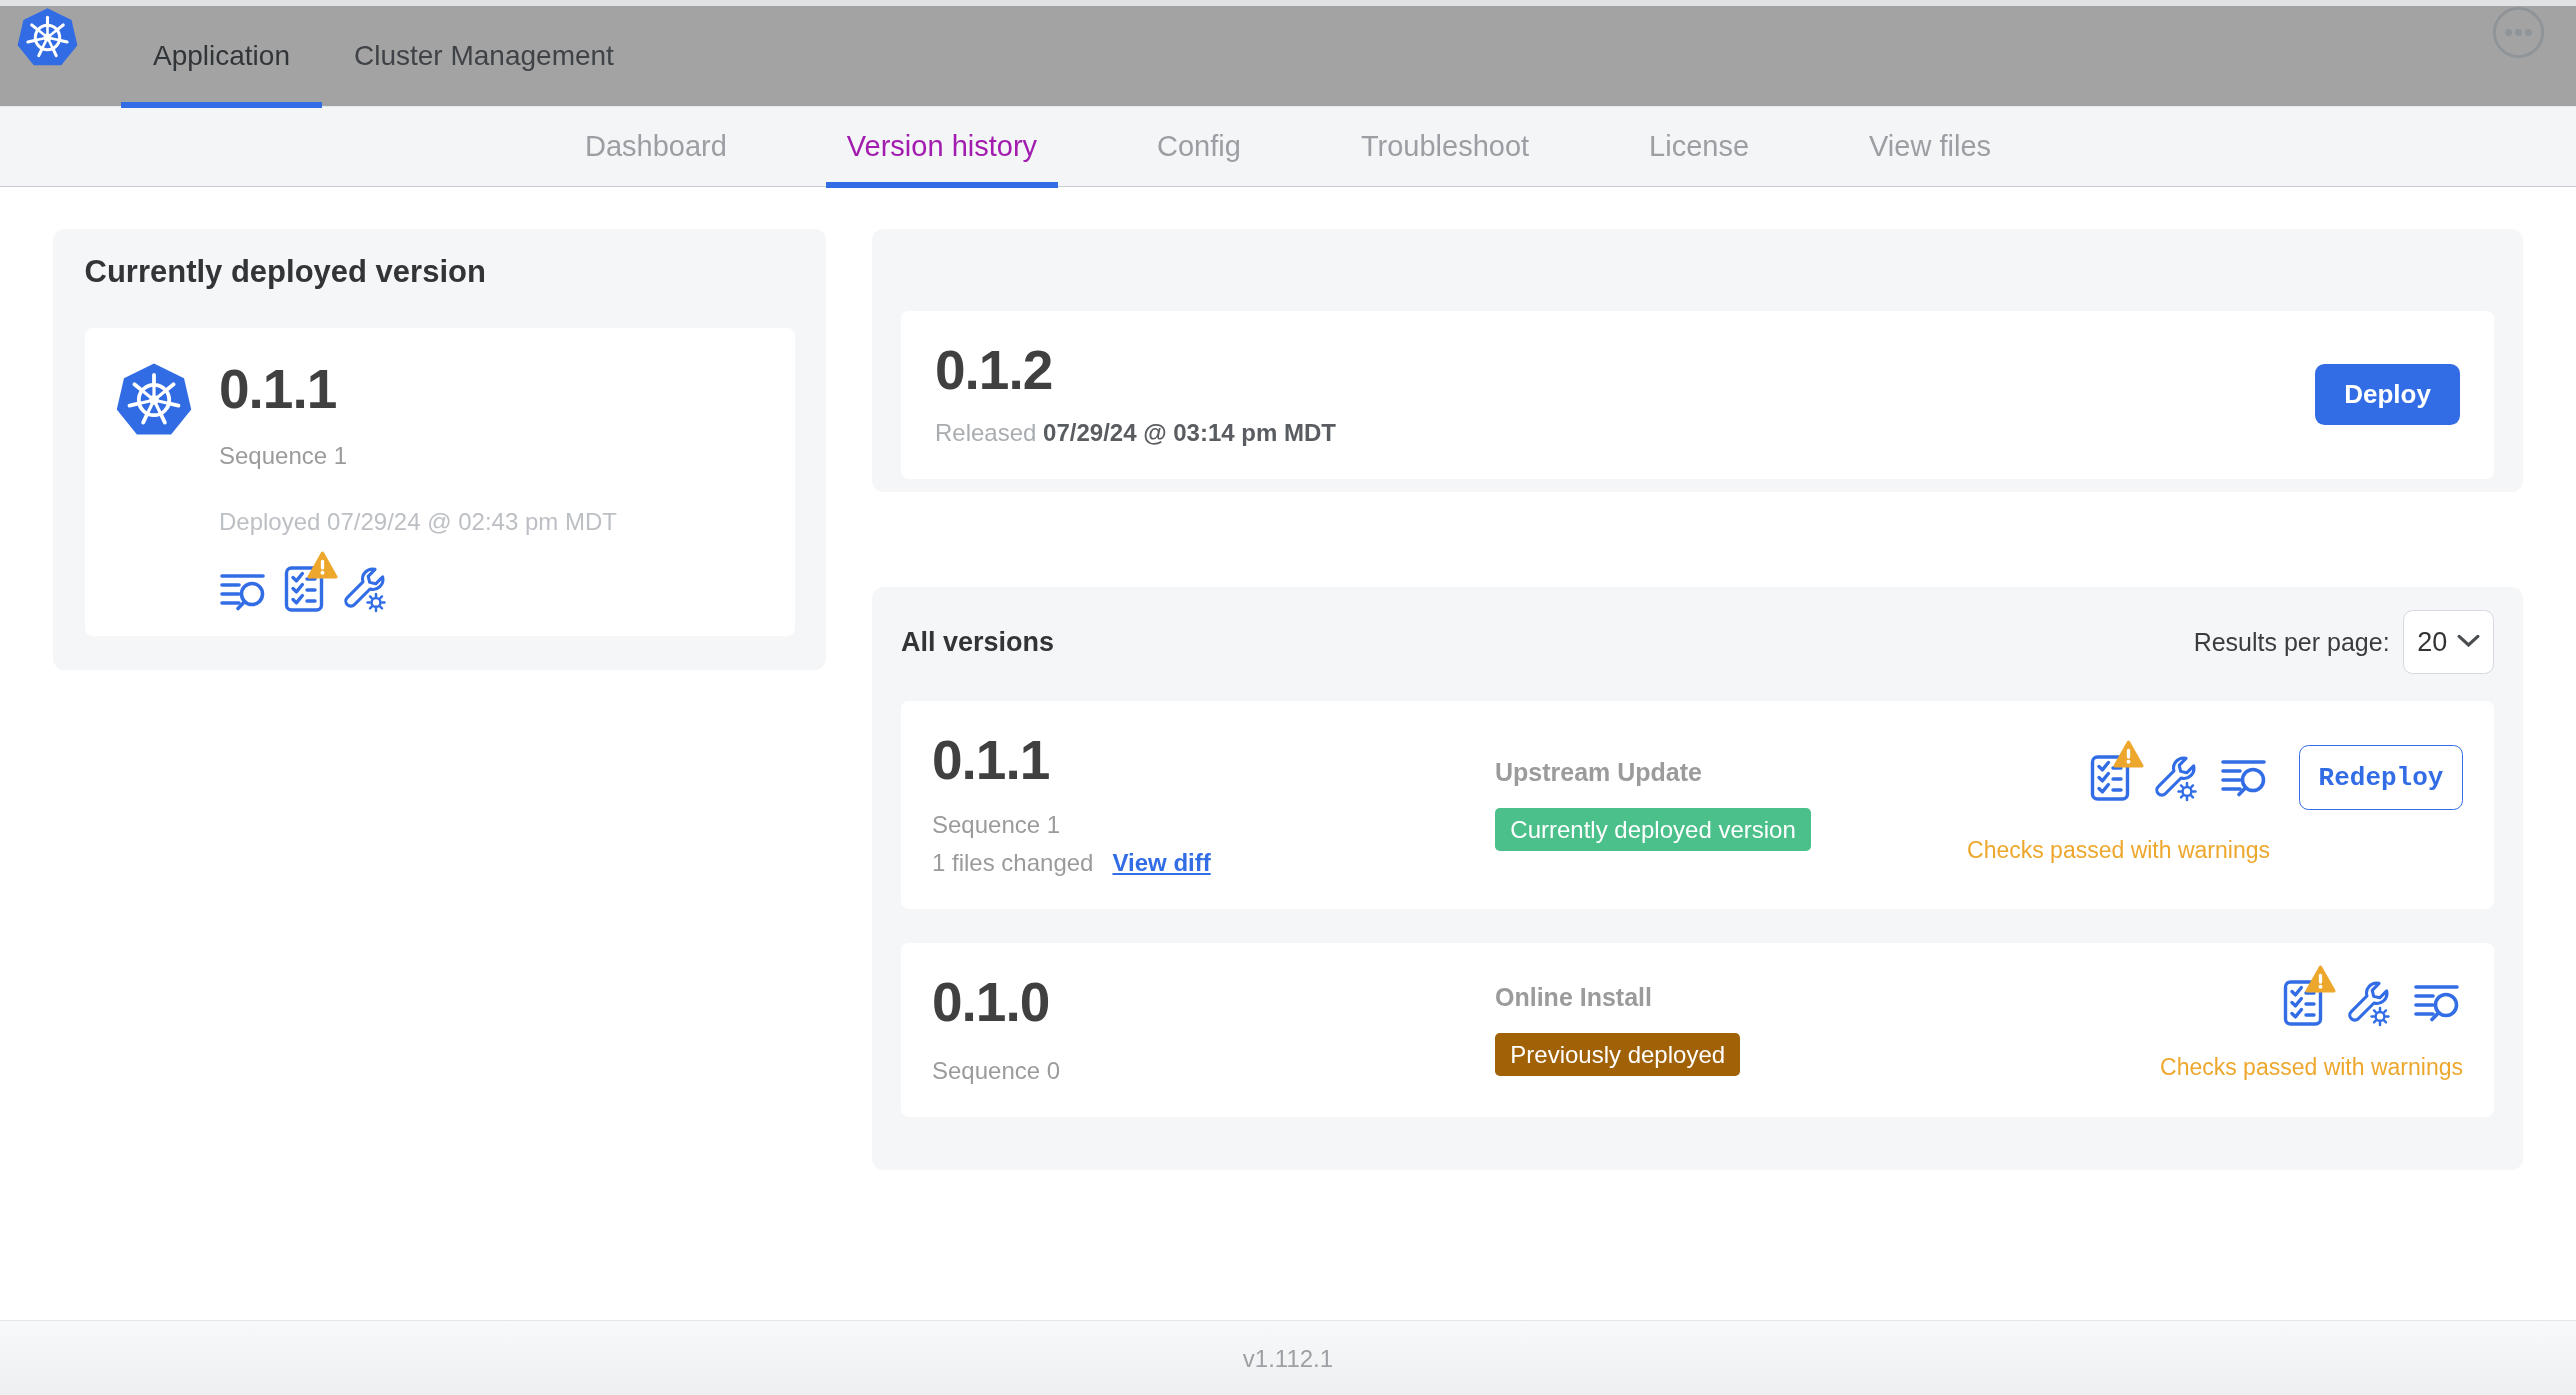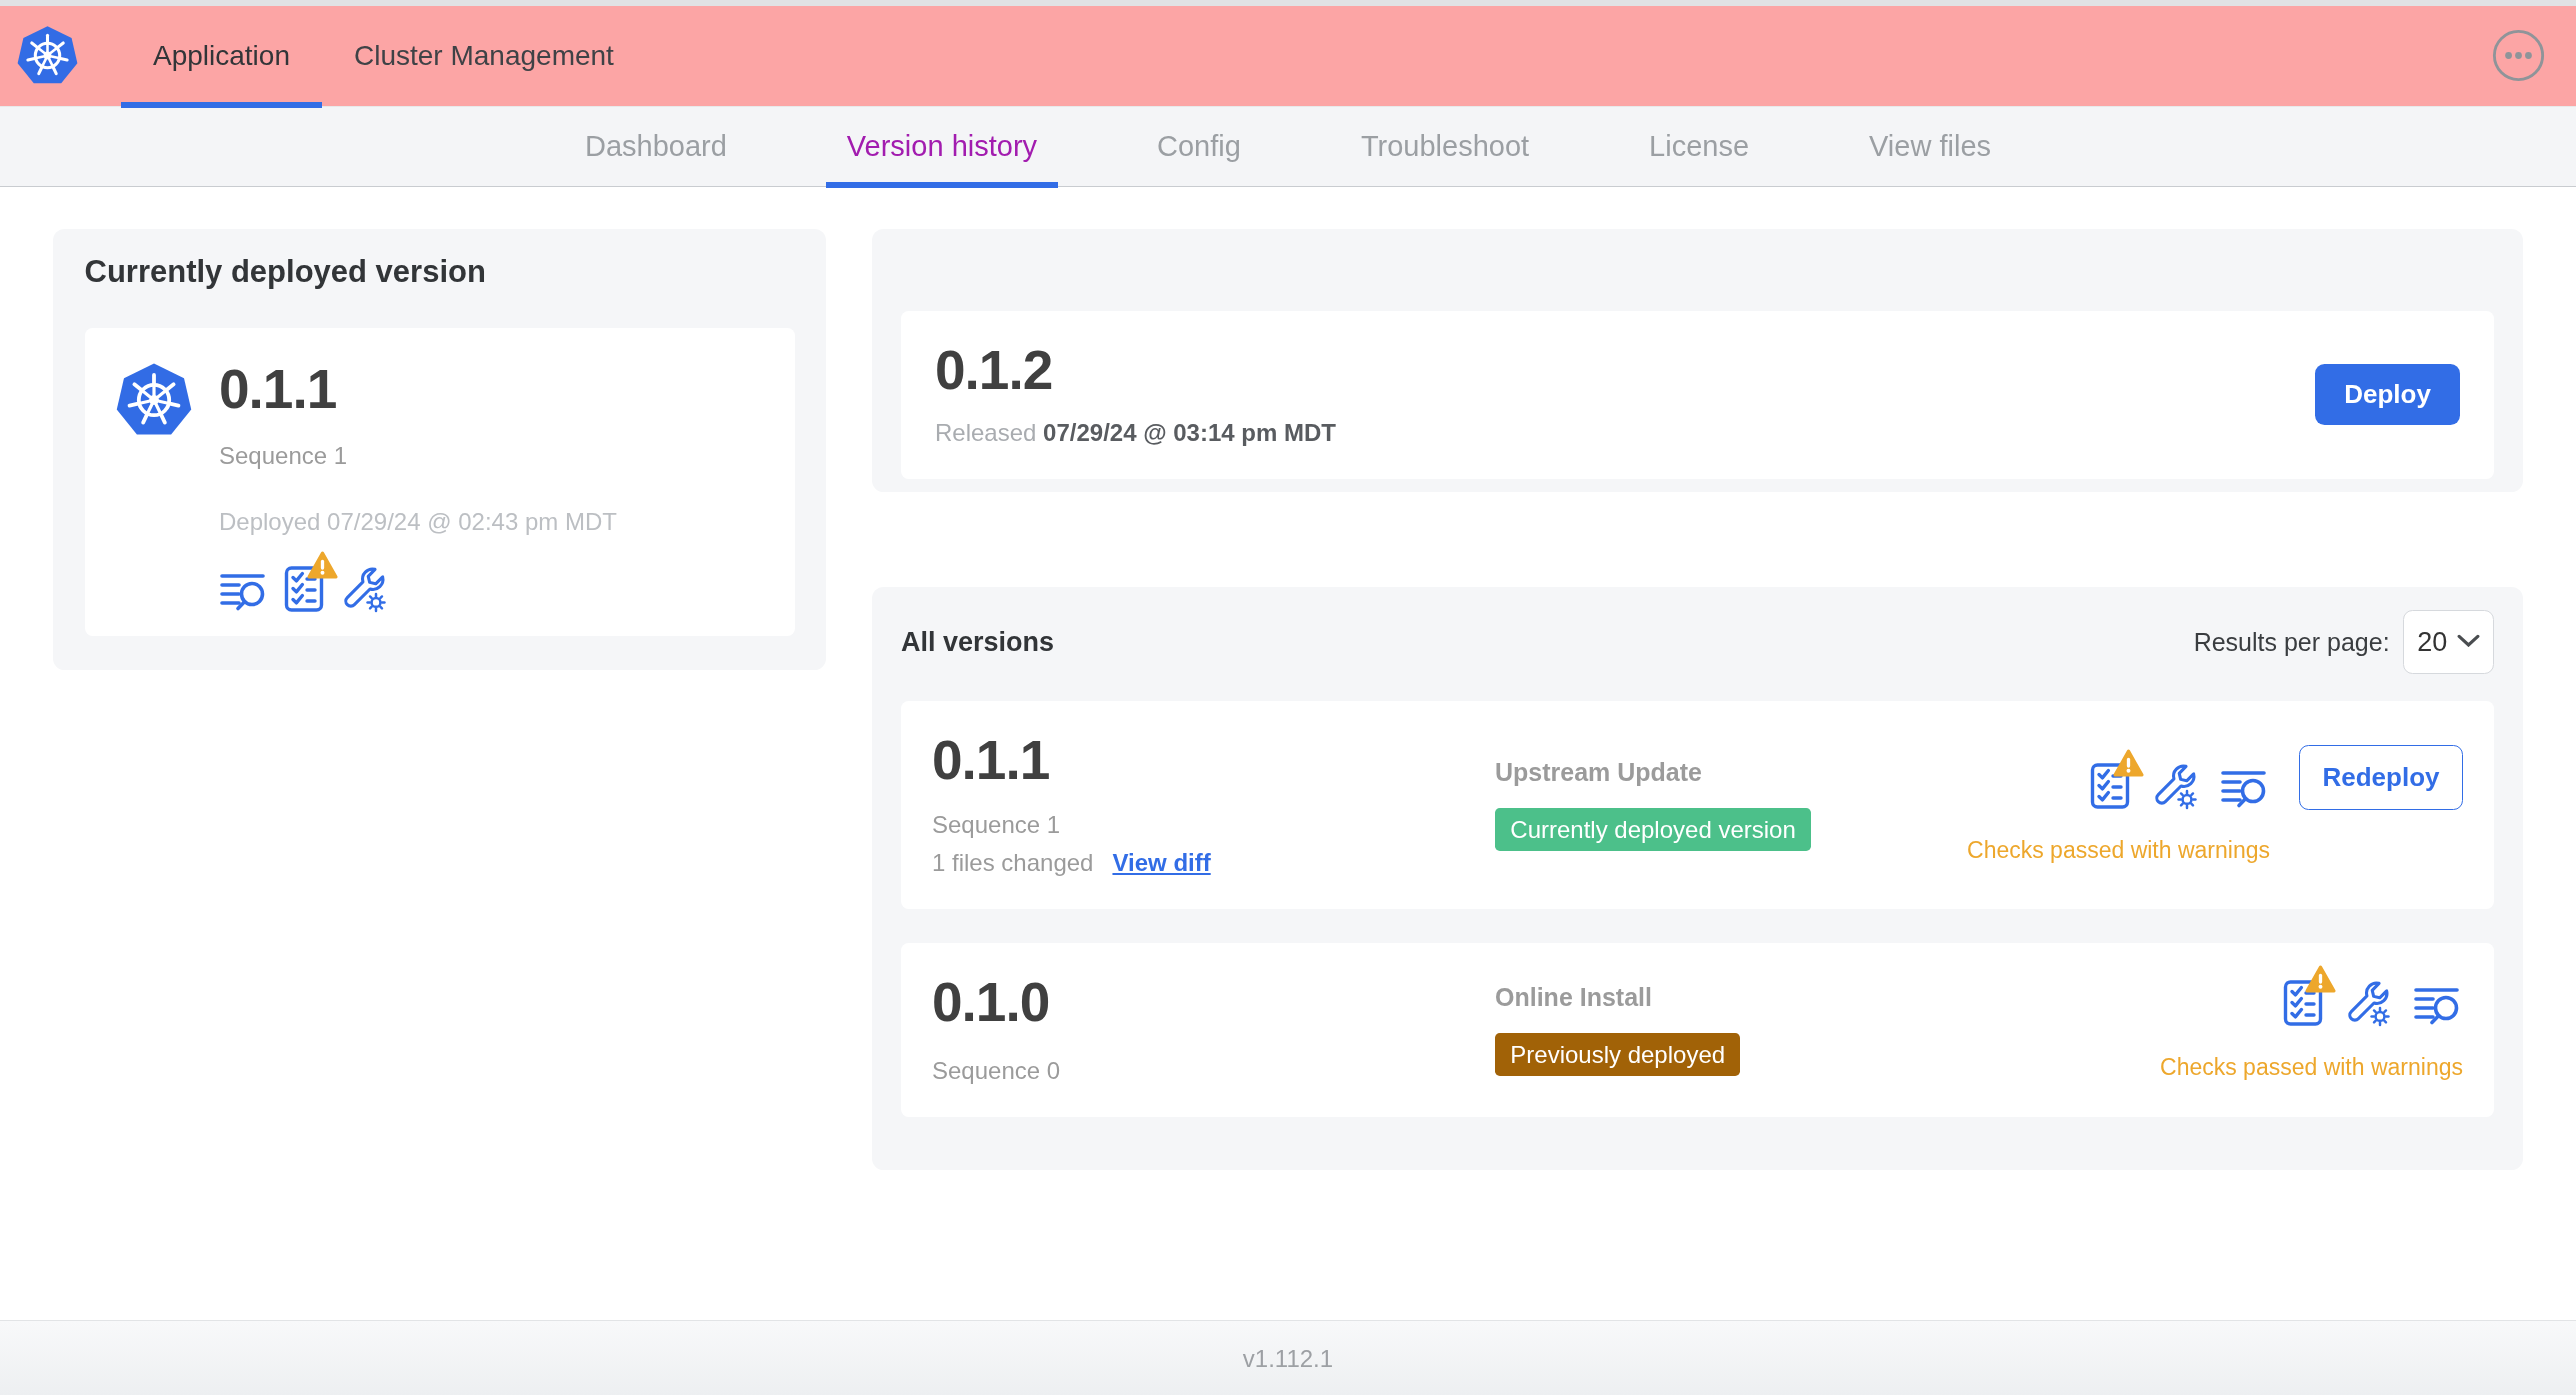--- a/index.html
+++ b/index.html
@@ -9,22 +9,22 @@
     font-family:"Liberation Sans","DejaVu Sans",sans-serif;
     color:#333;
   }
   .screen{ width:2576px; height:1396px; display:flex; flex-direction:column; background:#fff; }
 
   
   .top-strip{ height:5.7px; background:#e1e2e4; flex:0 0 auto; }
 
   
   .app-header{
-    height:101px; flex:0 0 auto; background:#fca5a5; border-bottom:1.9px solid #e8e9ea;
-    display:flex; align-items:center; padding:0 31px 0 17px;
+    height:101px; flex:0 0 auto; background:#a3a3a3; border-bottom:1.9px solid #e8e9ea;
+    display:flex; align-items:flex-start; padding:0 31px 0 17px;
   }
   .logo-badge{ width:61px; height:63px; margin-right:43px; display:flex; align-items:center; }
   .logo-badge svg{ width:61px; height:61px; }
   .header-tabs{ display:flex; height:100%; }
   .htab{
     position:relative; display:flex; align-items:center; padding:0 32px;
     font-size:28px; color:#3f4246; cursor:pointer; background:none; border:none;
     font-family:inherit;
   }
   .htab.active{ color:#323538; font-weight:500; }
@@ -105,21 +105,21 @@
   .view-diff{ color:#326de6; font-weight:600; text-decoration:underline; cursor:pointer; }
   .v-mid{ flex:1 1 auto; }
   .source{ font-size:25px; font-weight:600; color:#9b9b9b; }
   .badge{
     display:inline-block; margin-top:21px; padding:7.6px 15.3px; border-radius:4.8px;
     color:#fff; font-size:24px; font-weight:500;
   }
   .badge.green{ background:#4cc08a; }
   .badge.gray{ background:#a16207; }
   .v-right{ flex:0 0 auto; display:flex; flex-direction:column; align-items:flex-end; }
-  .vr-top{ display:flex; align-items:flex-end; gap:21px; }
+  .vr-top{ display:flex; align-items:center; gap:21px;font-family:Liberation Mono, monospace; }
   .btn-outline{
     background:#fff; color:#326de6; border:1.9px solid #326de6; border-radius:9.5px; cursor:pointer;
     font-size:26px; font-weight:700; font-family:inherit; width:164px; height:65px; margin-left:7.6px;
   }
   .status{ margin-top:27px; font-size:23px; color:#eda72c; background:none; border:none; font-family:inherit; cursor:pointer; }
   .status.offset{ margin-right:193px; }
 
   
   footer{
     height:76px; flex:0 0 auto; border-top:1px solid #e2e4e6;

